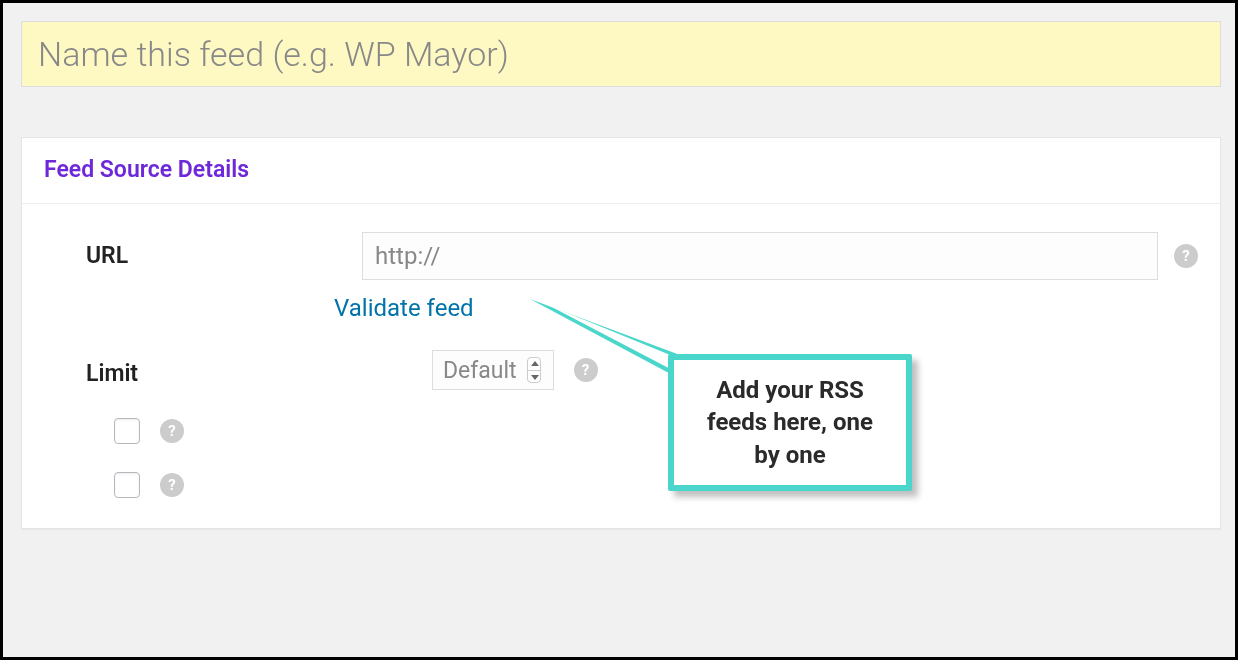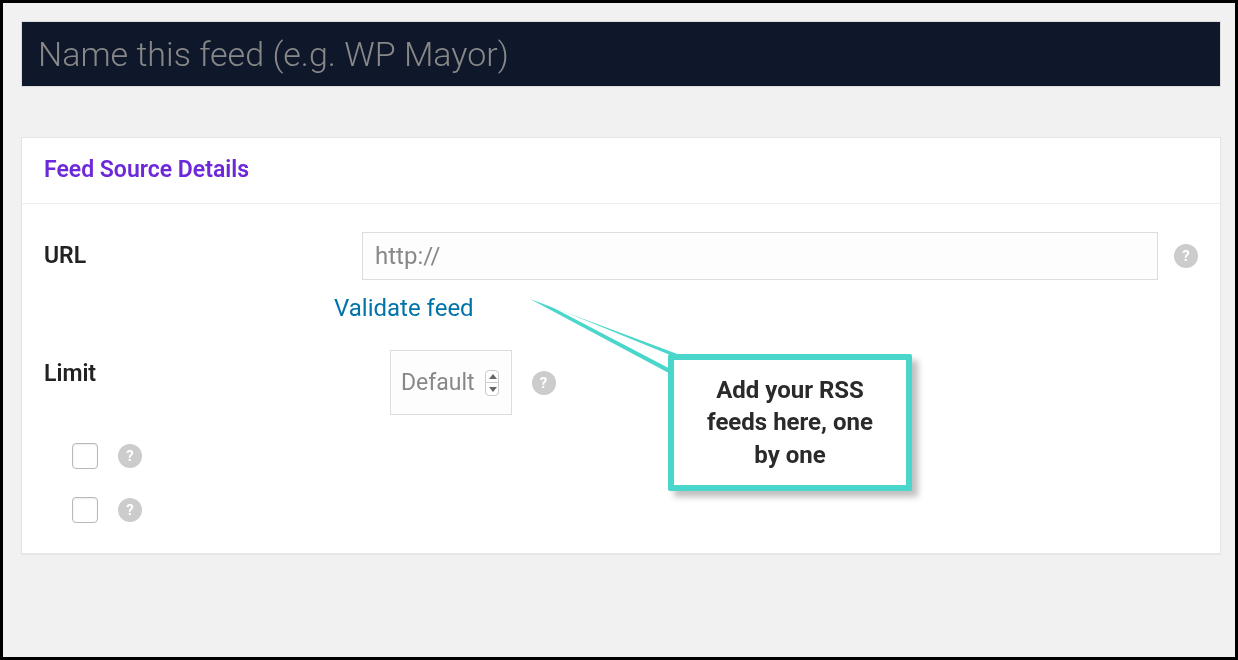--- a/index.html
+++ b/index.html
@@ -14,21 +14,21 @@
     }
     .title-input {
       display: block;
       width: 1200px;
       height: 66px;
       padding: 8px 16px;
       font-size: 34px;
       font-weight: 300;
       color: #888;
       border: 1px solid #ddd;
-      background: #0f172a;
+      background: #fef9c3;
       outline: none;
       font-family: inherit;
     }
     .title-input::placeholder { color: #888; }
     .panel {
       margin-top: 50px;
       width: 1200px;
       background: #fff;
       border: 1px solid #e5e5e5;
       box-shadow: 0 1px 1px rgba(0,0,0,0.04);
@@ -37,20 +37,21 @@
       border-bottom: 1px solid #eee;
       padding: 18px 22px 20px;
     }
     .panel-title {
       font-size: 23px;
       font-weight: 600;
       color: #6d28d9;
     }
     .panel-body {
       padding: 28px 22px 20px;
+      margin-left: 42px;
     }
     .field-row {
       display: flex;
       align-items: flex-start;
       margin-bottom: 28px;
     }
     .field-label {
       width: 318px;
       font-size: 23px;
       font-weight: 600;
@@ -91,21 +92,21 @@
       text-decoration: none;
       cursor: pointer;
       text-align: center;
     }
     .select-wrap {
       position: relative;
       display: inline-flex;
       align-items: center;
       border: 1px solid #ddd;
       background: #fdfdfd;
-      height: 65px;
+      height: 40px;
       padding: 0 12px 0 10px;
       margin-right: 20px;
     }
     .select-text { font-size: 23px; color: #888; margin-right: 10px;}
     .stepper {
       display: flex; flex-direction: column;
       border: 1px solid #ccc; border-radius: 4px;
       width: 14px; height: 26px;
       background: #fff;
     }

